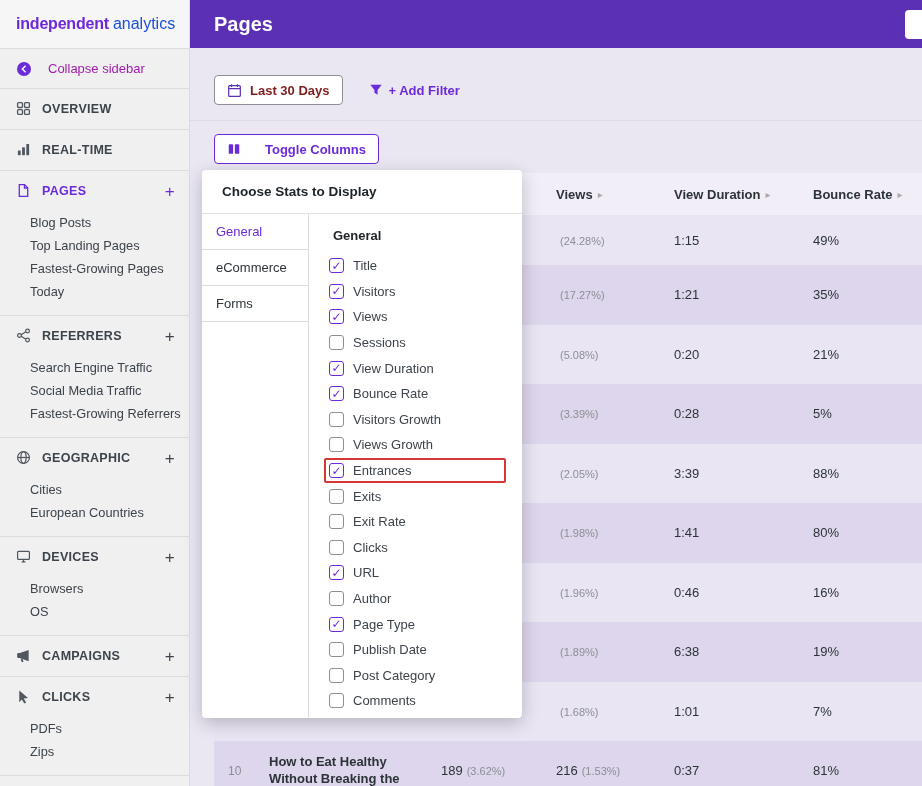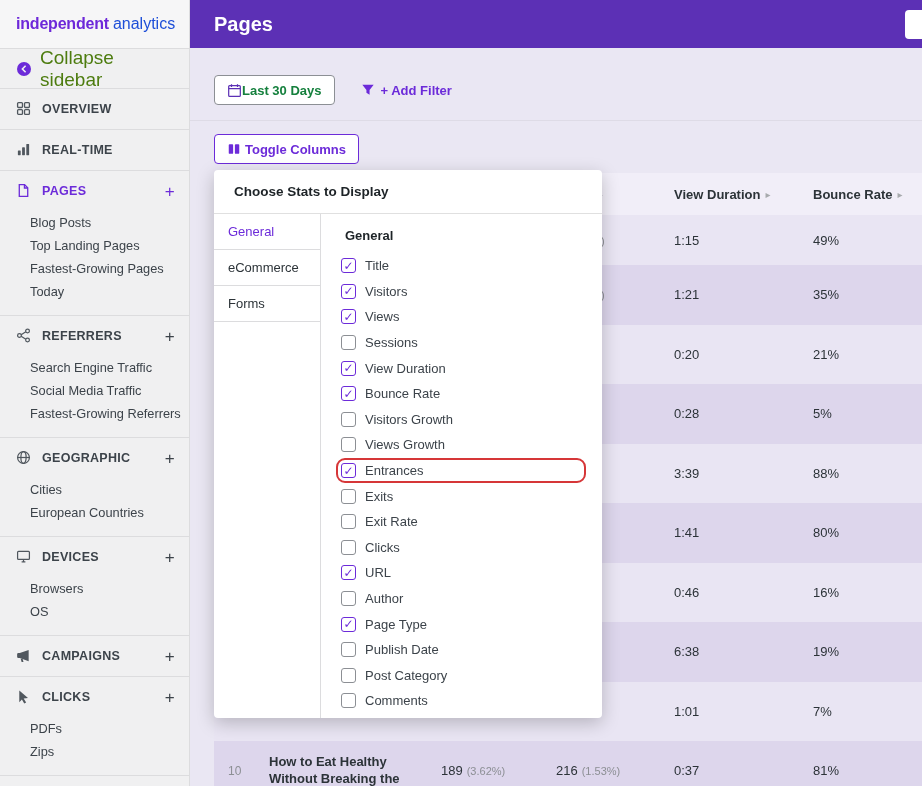--- a/index.html
+++ b/index.html
@@ -6,22 +6,22 @@
     font-family:"Liberation Sans","DejaVu Sans",sans-serif; background:#eae7f3; }
   .app { position:relative; width:922px; height:786px; }
 
   
   .sidebar { position:absolute; left:0; top:0; width:190px; height:786px;
     background:#f0f0f1; border-right:1px solid #dcdcde; box-sizing:border-box; z-index:2; }
   .logo { height:48px; display:flex; align-items:center; padding:0 16px;
     border-bottom:1px solid #dcdcde; background:#f6f6f7; }
   .logo-1 { font-weight:bold; font-size:16px; color:#6d28d9; letter-spacing:-0.2px; }
   .logo-2 { font-size:16px; color:#1d4ed8; margin-left:4px; font-weight:400; }
-  .collapse { display:flex; align-items:center; gap:8px; padding:0 16px; height:39px;
-    border-bottom:1px solid #dcdcde; color:#4d7c0f; font-size:19px; cursor:pointer; }
+  .collapse { display:flex; align-items:center; gap:16px; padding:0 16px; height:39px;
+    border-bottom:1px solid #dcdcde; color:#a21caf; font-size:13px; cursor:pointer; }
   .collapse-icon { width:16px; height:16px; display:inline-flex; color:#6c2bd9; }
   .section { border-bottom:1px solid #dcdcde; }
   .section-header { height:40px; display:flex; align-items:center; padding:0 14px 0 16px;
     font-size:12.5px; font-weight:bold; letter-spacing:.3px; color:#3c434a; cursor:pointer; }
   .section-header.active { color:#6c2bd9; }
   .s-icon { width:16px; height:16px; margin-right:10px; color:#50575e; display:inline-flex; flex-shrink:0; }
   .section-header.active .s-icon { color:#6c2bd9; }
   .s-label { flex:1; }
   .s-plus { font-size:17px; font-weight:400; color:#3c434a; line-height:1; }
   .section-header.active .s-plus { color:#6c2bd9; }
@@ -30,29 +30,29 @@
 
   
   .main { position:absolute; left:190px; top:0; width:732px; height:786px; }
   .topbar { height:48px; background:#5c30b5; display:flex; align-items:center; padding-left:24px; position:relative; }
   .topbar-title { margin:0; color:#fff; font-size:20px; font-weight:bold; }
   .topbar-stub { position:absolute; right:0; top:10px; width:17px; height:29px; background:#fff; border-radius:4px 0 0 4px; }
 
   .toolbar1 { display:flex; align-items:center; gap:20px; padding:27px 24px 15px;
     border-bottom:1px solid rgba(0,0,0,0.05); }
   .toolbar2 { padding:13px 24px 0; }
-  .btn-date { display:inline-flex; align-items:center; background:#fff;
+  .btn-date { display:inline-flex; align-items:center; gap:8px; background:#fff;
     border:1px solid #8c8f94; border-radius:4px; height:30px; padding:0 12px;
-    font-size:13px; font-weight:600; color:#15803d; cursor:pointer;
+    font-size:13px; font-weight:600; color:#7f1d1d; cursor:pointer;
     font-family:inherit; }
   .btn-date .i { color:#5c30b5; display:inline-flex; }
   .add-filter { display:inline-flex; align-items:center; gap:6px; color:#6c2bd9;
     font-size:13px; font-weight:600; background:none; border:none; cursor:pointer; font-family:inherit; }
   .add-filter .i { display:inline-flex; color:#6c2bd9; }
-  .btn-toggle { display:inline-flex; align-items:center; gap:4px; background:#fff;
+  .btn-toggle { display:inline-flex; align-items:center; gap:24px; background:#fff;
     border:1px solid #6c2bd9; border-radius:4px; height:30px; padding:0 12px;
     font-size:13px; font-weight:600; color:#6c2bd9; cursor:pointer; font-family:inherit; }
   .btn-toggle .i { display:inline-flex; color:#6c2bd9; }
 
   
   .table { position:absolute; left:24px; top:173px; width:708px; z-index:1; }
   .thead { display:flex; background:#f1eef8; height:42px; align-items:center;
     font-weight:bold; font-size:13px; color:#2c3338; }
   .th { display:flex; align-items:center; padding-left:14px; box-sizing:border-box; cursor:pointer; }
   .arrow { color:#a7aaad; font-size:10px; margin-left:5px; }
@@ -61,39 +61,39 @@
   #tbody .trow:nth-child(even) { background:#ddd6ec; }
   #tbody .trow:first-child { height:50px; }
   .td { padding-left:14px; box-sizing:border-box; font-size:13px; color:#2c3338; }
   .num { color:#8c8f94; font-size:12px; }
   .title-cell { font-weight:bold; line-height:1.3; padding-right:12px; }
   .pct { color:#8c8f94; font-size:11px; margin-left:4px; }
   .w0 { width:41px; flex:none; } .w1 { width:172px; flex:none; } .w2 { width:115px; flex:none; }
   .w3 { width:118px; flex:none; } .w4 { width:139px; flex:none; } .w5 { width:123px; flex:none; }
 
   
-  .popup { position:absolute; left:24px; top:170px; width:388px; height:548px;
+  .popup { position:absolute; left:12px; top:170px; width:320px; height:548px;
     background:#fff; border-radius:4px; box-shadow:0 5px 18px rgba(0,0,0,0.22);
     z-index:5; box-sizing:border-box; }
   .popup-title { padding:14px 20px; font-size:13.5px; font-weight:bold; color:#1d2327;
     border-bottom:1px solid #e0e0e0; }
   .popup-body { display:flex; height:calc(100% - 44px); }
   .tabs { width:107px; border-right:1px solid #dcdcde; flex-shrink:0; box-sizing:border-box; }
   .tab { padding:10px 14px; font-size:13px; color:#2c3338; border-bottom:1px solid #dcdcde; cursor:pointer; }
   .tab.active { color:#6c2bd9; }
   .popup-content { flex:1; padding:12px 16px 12px 20px; overflow:hidden; }
   .content-heading { font-size:13px; font-weight:bold; color:#1d2327; margin:2px 0 10px 4px; }
   .option { display:flex; align-items:center; height:25.6px; font-size:13px; color:#3c434a;
     box-sizing:border-box; cursor:pointer; }
   .checkbox { width:15px; height:15px; border:1px solid #8c8f94; border-radius:3px;
     background:#fff; margin-right:9px; display:flex; align-items:center; justify-content:center;
     box-sizing:border-box; flex-shrink:0; }
   .checkbox.checked { border-color:#6c2bd9; }
   .checkbox.checked::after { content:"✓"; color:#6c2bd9; font-size:12px; font-weight:bold; line-height:1; }
-  .option.highlight { border:2px solid #d63638; border-radius:9px; margin-left:-5px; padding-left:3px; }
+  .option.highlight { border:2px solid #d63638; border-radius:2px; margin-left:-5px; padding-left:3px; }
 </style>
 </head>
 <body>
 
 <div class="app">
 
   <aside class="sidebar">
     <div class="logo">
       <span class="logo-1">independent</span>
       <span class="logo-2">analytics</span>

